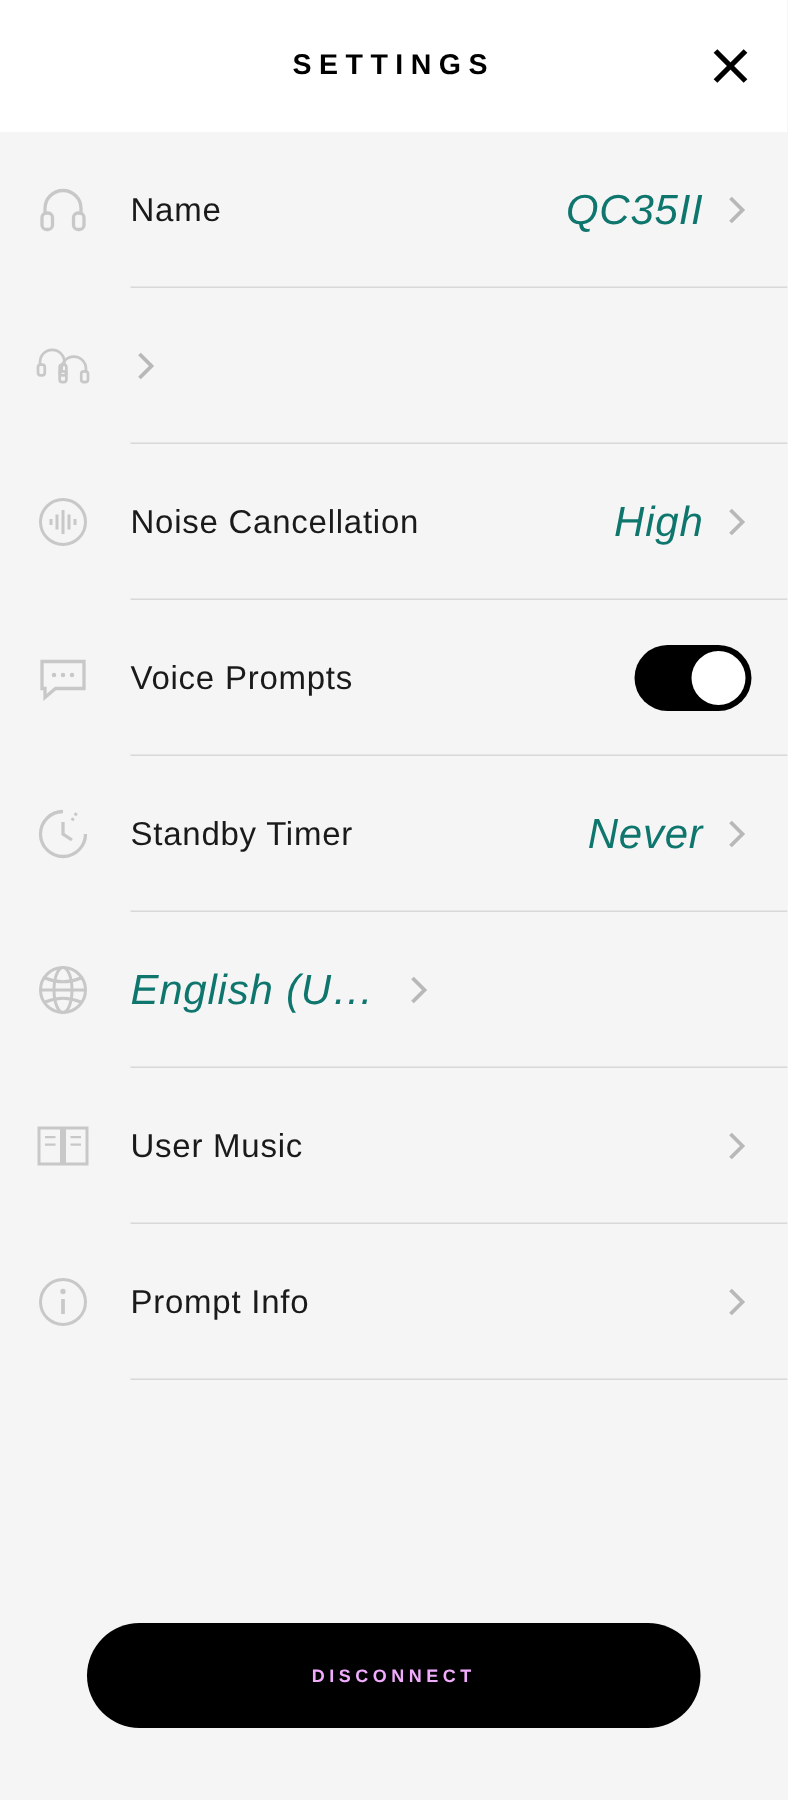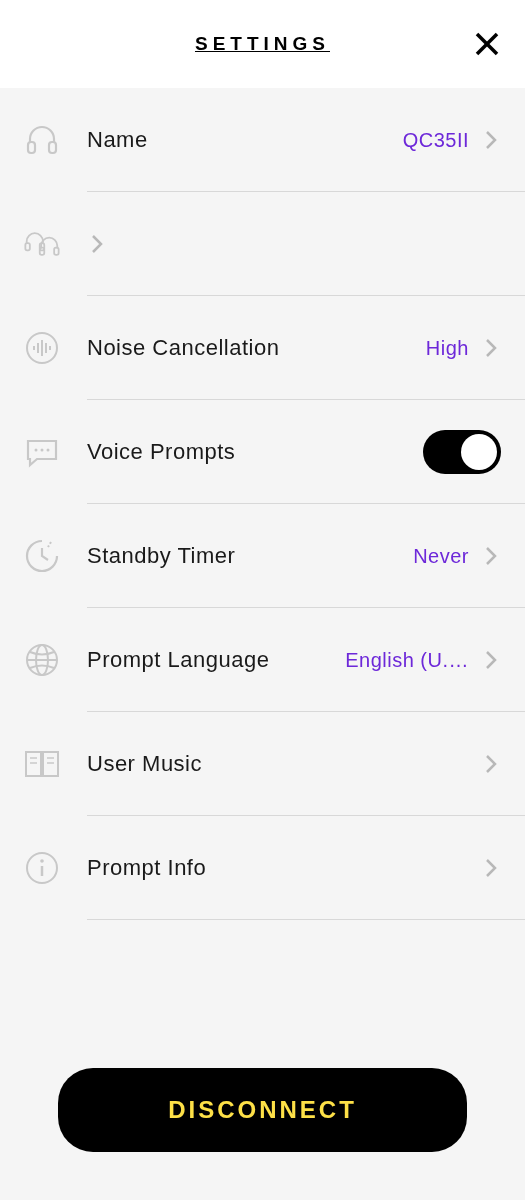--- a/index.html
+++ b/index.html
@@ -23,21 +23,20 @@
       align-items: center;
       justify-content: center;
       position: relative;
     }
     
     .header-title {
       font-size: 19px;
       font-weight: 600;
       letter-spacing: 5px;
       color: #000;
-      text-decoration: underline;
     }
     
     .close-button {
       position: absolute;
       right: 22px;
       top: 50%;
       transform: translateY(-50%);
       cursor: pointer;
       width: 32px;
       height: 32px;
@@ -80,28 +79,29 @@
     
     .item-label {
       font-size: 22px;
       font-weight: 500;
       color: #1a1a1a;
       flex-grow: 1;
       letter-spacing: 0.5px;
     }
     
     .item-value {
-      font-size: 20px;
-      color: #6d28d9;
+      font-size: 28px;
+      color: #0f766e;
       margin-right: 12px;
       max-width: 170px;
       white-space: nowrap;
       overflow: hidden;
       text-overflow: ellipsis;
       letter-spacing: 0.5px;
+      font-style: italic;
     }
     
     .chevron {
       flex-shrink: 0;
       width: 20px;
       height: 20px;
       display: flex;
       align-items: center;
       justify-content: center;
     }
@@ -124,26 +124,26 @@
       top: 4px;
       right: 4px;
       box-shadow: 0 1px 3px rgba(0,0,0,0.3);
     }
     
     .disconnect-button {
       position: absolute;
       bottom: 48px;
       left: 58px;
       right: 58px;
-      height: 84px;
+      height: 70px;
       background: #000;
-      color: #fde047;
+      color: #f0abfc;
       border: none;
       border-radius: 35px;
-      font-size: 24px;
+      font-size: 12px;
       font-weight: 600;
       letter-spacing: 3px;
       cursor: pointer;
     }
     
     svg {
       display: block;
     }
   </style>
 </head>
@@ -254,21 +254,20 @@
   <div class="settings-item">
     <div class="item-icon">
       <svg width="34" height="34" viewBox="0 0 34 34">
         <circle cx="17" cy="17" r="15" fill="none" stroke="#c8c8c8" stroke-width="2"></circle>
         <ellipse cx="17" cy="17" rx="6" ry="15" fill="none" stroke="#c8c8c8" stroke-width="2"></ellipse>
         <line x1="2" y1="17" x2="32" y2="17" stroke="#c8c8c8" stroke-width="2"></line>
         <path d="M 5 9 Q 17 14 29 9" fill="none" stroke="#c8c8c8" stroke-width="2"></path>
         <path d="M 5 25 Q 17 20 29 25" fill="none" stroke="#c8c8c8" stroke-width="2"></path>
       </svg>
     </div>
-    <div class="item-label">Prompt Language</div>
     <div class="item-value">English (U.…</div>
     <div class="chevron">
       <svg width="12" height="20" viewBox="0 0 12 20">
           <polyline points="2,2 10,10 2,18" fill="none" stroke="#b8b8b8" stroke-width="2.5"></polyline>
         </svg>
     </div>
   </div>
 
   <div class="settings-item">
     <div class="item-icon">

